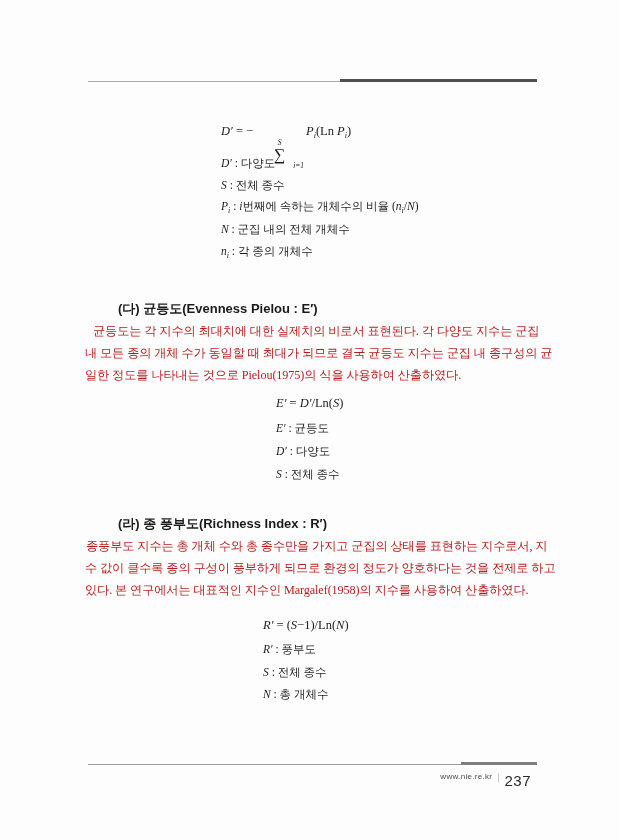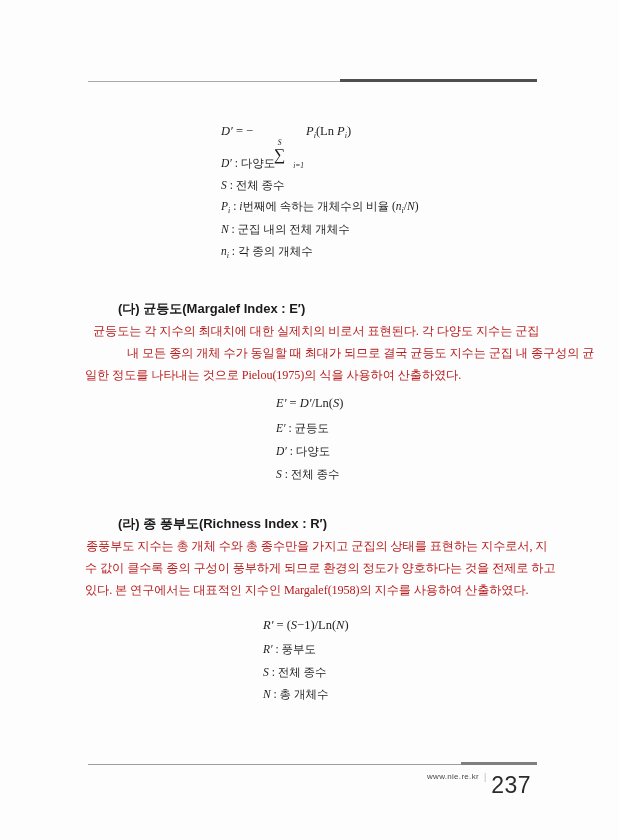--- a/index.html
+++ b/index.html
@@ -107,21 +107,21 @@
   }
   .ftr-text {
     position: absolute;
     right: 88px; top: 772px;
     display: flex;
     align-items: flex-start;
     font-family: "Liberation Sans", "DejaVu Sans", sans-serif;
   }
   .ftr-site { font-size: 8px; color: #4a4a4a; letter-spacing: 0.3px; }
   .ftr-pipe { font-size: 8.5px; color: #b5b5b5; margin: 0 5px; }
-  .ftr-pageno { font-size: 23px; color: #2c2c2c; letter-spacing: 0.5px; font-weight: 400; }
+  .ftr-pageno { font-size: 15px; color: #2c2c2c; letter-spacing: 0.5px; font-weight: 400; }
 </style>
 </head>
 <body>
 
 <div class="page">
 
   <div class="hdr-rule-thin"></div>
   <div class="hdr-rule-thick"></div>
 
   <div class="formula" style="left:221px; top:125px;">
@@ -141,23 +141,23 @@
   <div class="def" style="left:221px; top:200px;">
     <span class="v">P</span><sub class="vs">i</sub><span> : </span><span class="v">i</span><span>번째에 속하는 개체수의 비율 (</span><span class="v">n</span><sub class="vs">i</sub><span>/</span><span class="v">N</span><span>)</span>
   </div>
   <div class="def" style="left:221px; top:223px;">
     <span class="v">N</span><span> : 군집 내의 전체 개체수</span>
   </div>
   <div class="def" style="left:221px; top:245px;">
     <span class="v">n</span><sub class="vs">i</sub><span> : 각 종의 개체수</span>
   </div>
 
-  <div class="heading" style="left:118px; top:300px;">(다) 균등도(Margalef Index : E′)</div>
+  <div class="heading" style="left:118px; top:300px;">(다) 균등도(Evenness Pielou : E′)</div>
   <div class="bodyline" style="left:93px; top:324px;">균등도는 각 지수의 최대치에 대한 실제치의 비로서 표현된다. 각 다양도 지수는 군집</div>
-  <div class="bodyline" style="left:85px; top:346px;margin-left:42px;">내 모든 종의 개체 수가 동일할 때 최대가 되므로 결국 균등도 지수는 군집 내 종구성의 균</div>
+  <div class="bodyline" style="left:85px; top:346px;">내 모든 종의 개체 수가 동일할 때 최대가 되므로 결국 균등도 지수는 군집 내 종구성의 균</div>
   <div class="bodyline" style="left:85px; top:368px;">일한 정도를 나타내는 것으로 Pielou(1975)의 식을 사용하여 산출하였다.</div>
 
   <div class="formula" style="left:276px; top:397px;">
     <span class="v">E′</span><span> = </span><span class="v">D′</span><span>/Ln(</span><span class="v">S</span><span>)</span>
   </div>
   <div class="def" style="left:276px; top:422px;">
     <span class="v">E′</span><span> : 균등도</span>
   </div>
   <div class="def" style="left:276px; top:445px;">
     <span class="v">D′</span><span> : 다양도</span>

